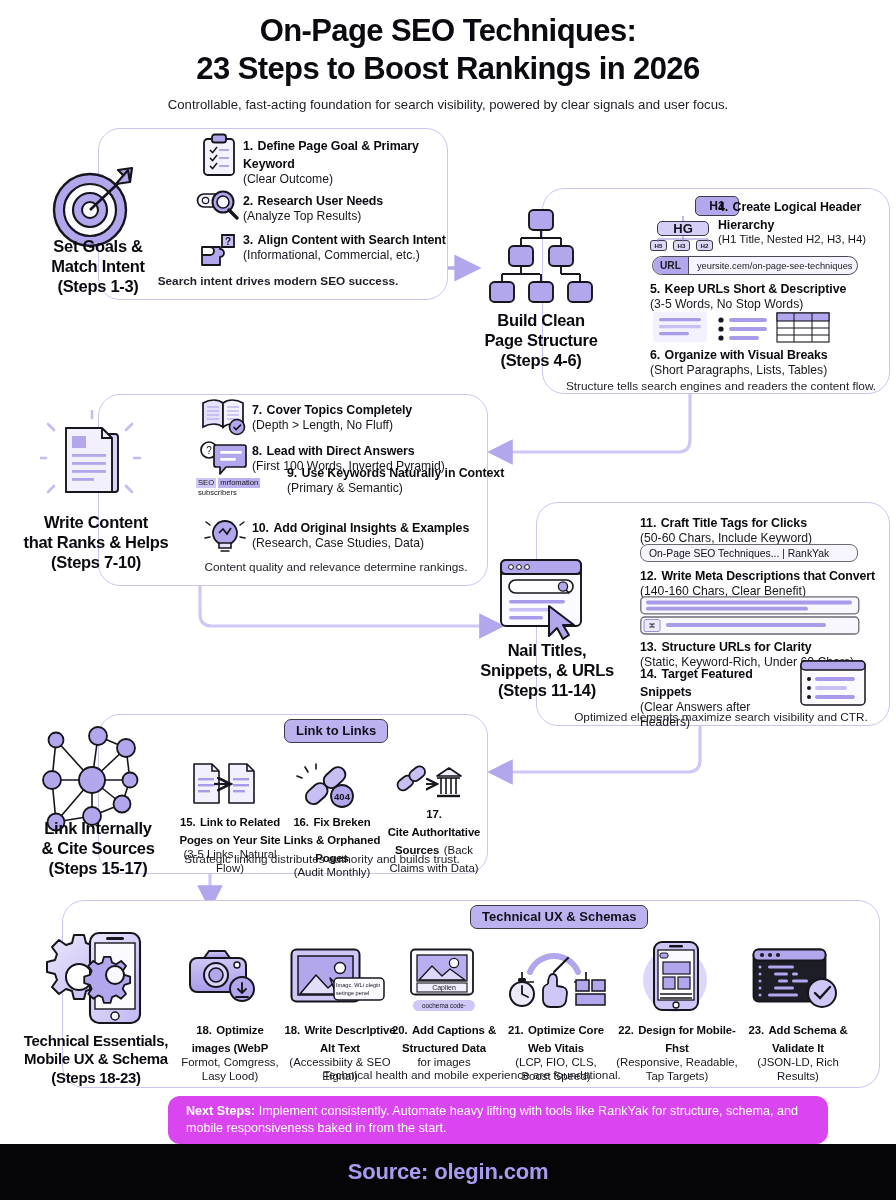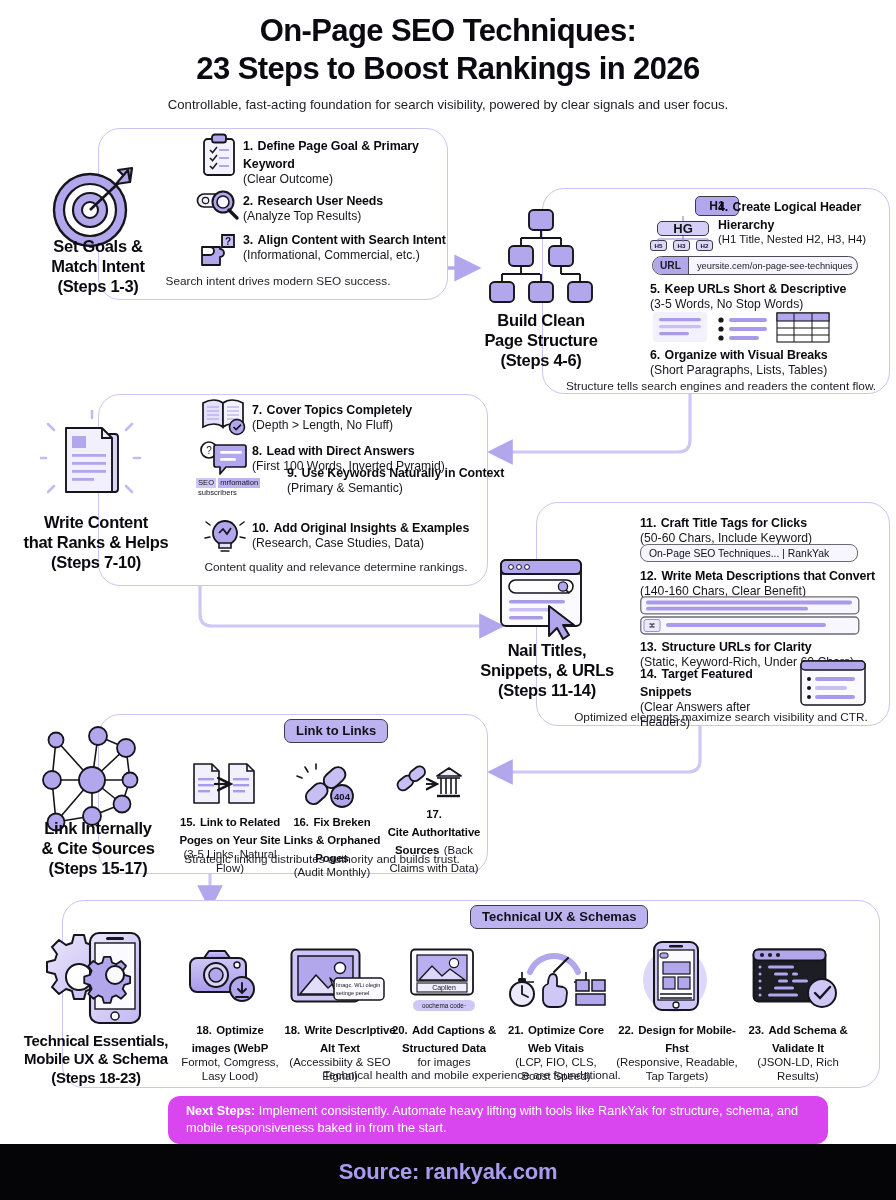--- a/index.html
+++ b/index.html
@@ -222,21 +222,21 @@
   <svg class="ico" style="left:198px;top:229px;" width="44" height="44" viewBox="0 0 44 44">
     <path d="M4,18 h8 a4,4 0 1,1 0,8 h-8 z M4,18 v18 h18 v-8 a4,4 0 1,0 0,-8 v-2 z" fill="#b2a6ec" stroke="#15151c" stroke-width="1.8" stroke-linejoin="round"></path>
     <path d="M24,6 h12 v12 h-12 z" fill="#c9c0f5" stroke="#15151c" stroke-width="1.8"></path>
     <text x="30" y="16" font-size="10" font-weight="700" text-anchor="middle" fill="#15151c" font-family="Liberation Sans">?</text>
   </svg>
   <div class="step" style="left:243px; top:230px; width:210px;">
     <div><span class="h">3.</span>
          <span class="h">Align Content with Search Intent</span></div>
     <div class="d">(Informational, Commercial, etc.)</div>
   </div>
-  <div class="foot" style="left:128px; top:274px; width:300px;">Search intent drives modern SEO success.</div>
+  <div class="foot" style="left:128px; top:274px; width:300px;font-weight:bold;">Search intent drives modern SEO success.</div>
 
   <div class="card" style="left:542px; top:188px; width:348px; height:206px;"></div>
 
   <svg class="ico" style="left:486px;top:206px;" width="110" height="100" viewBox="0 0 110 100">
     <rect x="43" y="4" width="24" height="20" rx="4.5" fill="#b2a6ec" stroke="#15151c" stroke-width="1.9"></rect>
     <rect x="23" y="40" width="24" height="20" rx="4.5" fill="#b2a6ec" stroke="#15151c" stroke-width="1.9"></rect>
     <rect x="63" y="40" width="24" height="20" rx="4.5" fill="#b2a6ec" stroke="#15151c" stroke-width="1.9"></rect>
     <rect x="4" y="76" width="24" height="20" rx="4.5" fill="#b2a6ec" stroke="#15151c" stroke-width="1.9"></rect>
     <rect x="43" y="76" width="24" height="20" rx="4.5" fill="#b2a6ec" stroke="#15151c" stroke-width="1.9"></rect>
     <rect x="82" y="76" width="24" height="20" rx="4.5" fill="#b2a6ec" stroke="#15151c" stroke-width="1.9"></rect>
@@ -675,16 +675,16 @@
     <div><span class="h">23.</span>
          <span class="h">Add Schema &amp; Validate It</span></div>
     <div class="d">(JSON-LD, Rich Results)</div>
   </div>
   <div class="foot" style="left:286px; top:1068px; width:372px;">Technical health and mobile experience are foundational.</div>
 
   <div class="nextbar">
     <b>Next Steps:</b><span> Implement consistently. Automate heavy lifting with tools like RankYak for structure, schema, and mobile responsiveness baked in from the start.</span>
   </div>
   <div class="srcbar">
-    <span>Source: rankyak.com</span>
+    <span>Source: olegin.com</span>
   </div>
 
 </div>
 
 </body></html>

